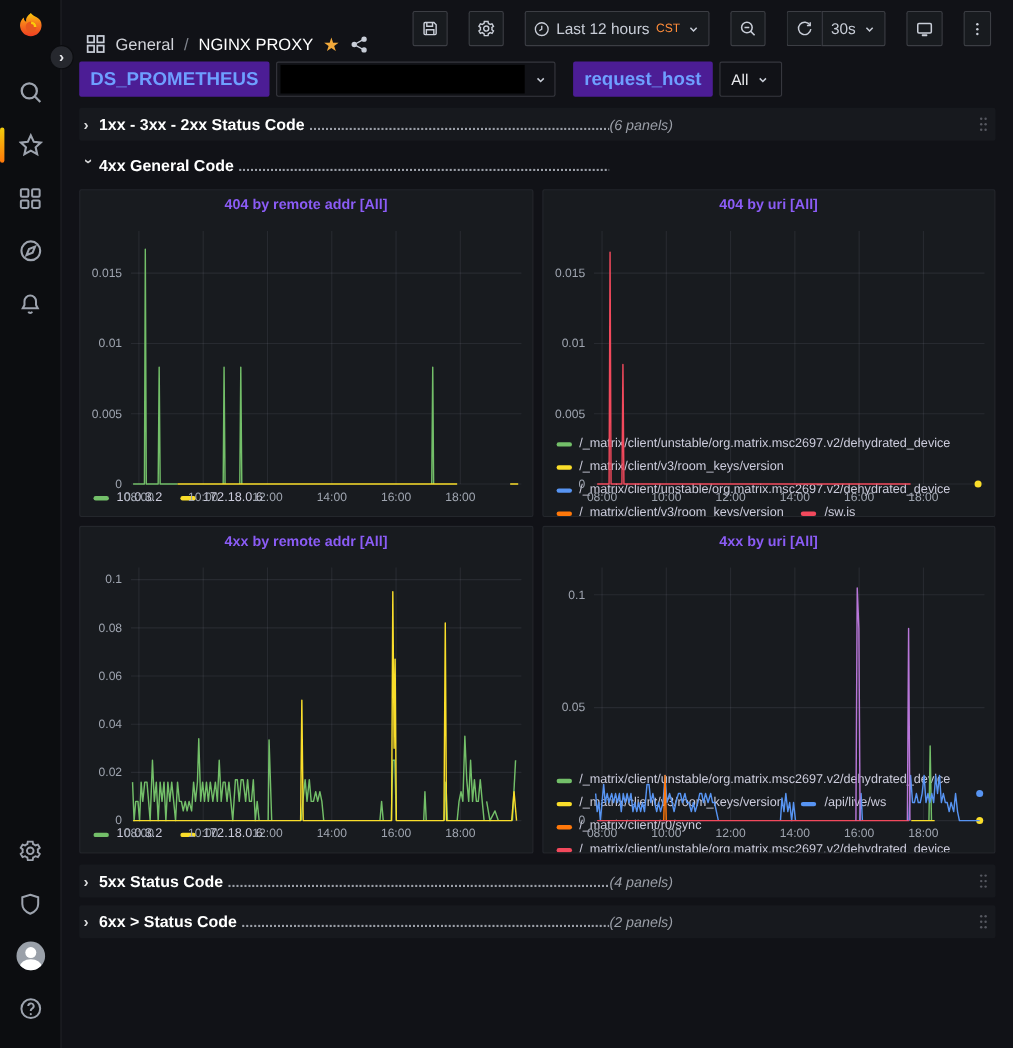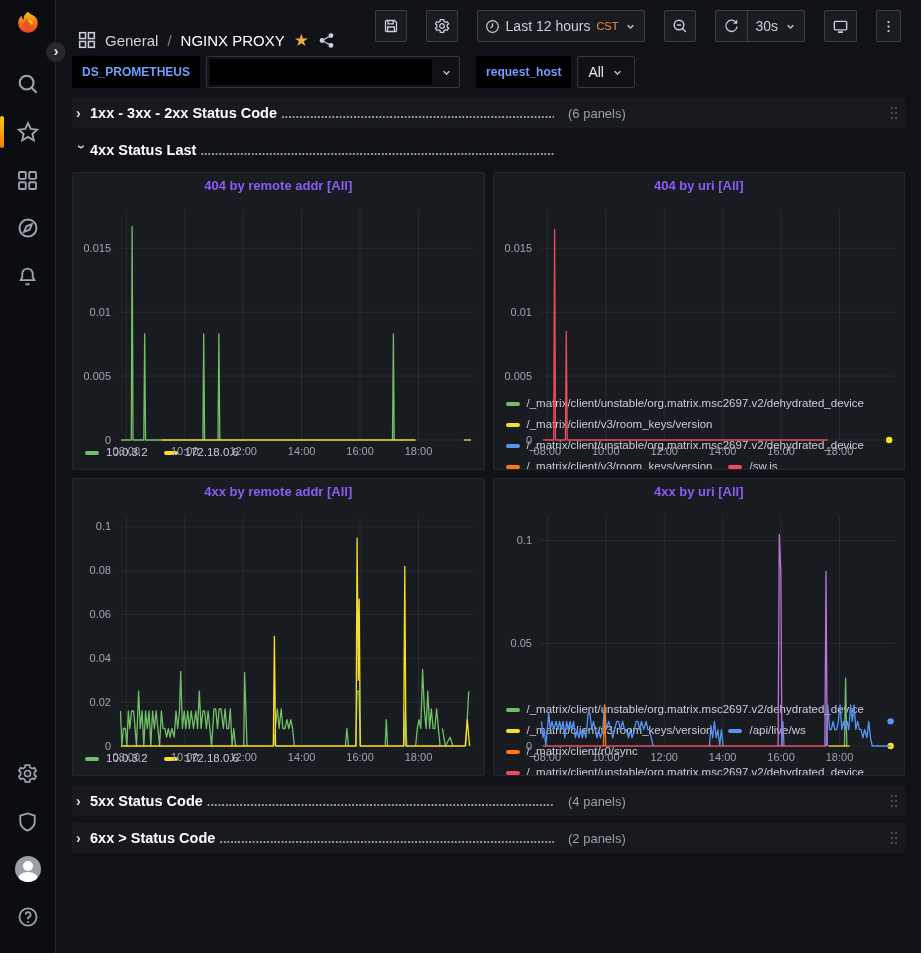--- a/index.html
+++ b/index.html
@@ -38,41 +38,41 @@
     background:#181b1f; border:1px solid rgba(204,204,220,0.20); border-radius:2px; color:#c9ced8;
     font-size:14px; padding:0 7px; cursor:pointer; white-space:nowrap; }
   .tb-btn svg { flex:none; }
   .tb-group { display:flex; align-items:flex-end; }
   .tb-group .tb-btn:first-child { border-top-right-radius:0; border-bottom-right-radius:0; border-right:none; }
   .tb-group .tb-btn:last-child { border-top-left-radius:0; border-bottom-left-radius:0; }
   .tz { color:#ff8c3a; font-size:11px; font-weight:normal; }
   .kebab-btn { min-width:24px; padding:0 4px; }
 
   .submenu { height:40px; display:flex; align-items:center; gap:6px; padding:0 16px; flex:none; }
-  .var-label { height:32px; display:flex; align-items:center; padding:12px 10px; background:#000000;
-    border-radius:2px; color:#6e9fff; font-size:12px; font-weight:bold; cursor:pointer; }
+  .var-label { height:32px; display:flex; align-items:center; padding:12px 10px; background:#4c1d95;
+    border-radius:2px; color:#6e9fff; font-size:17px; font-weight:bold; cursor:pointer; }
   .var-select { height:32px; width:254px; border:1px solid rgba(204,204,220,0.20); border-radius:2px;
     display:flex; align-items:center; background:#111217; cursor:pointer; margin-right:10px; }
   .var-select .redacted { flex:1; height:26px; margin:0 2px 0 3px; background:#000; }
   .var-select svg { margin:0 6px; }
   .var-value { height:32px; border:1px solid rgba(204,204,220,0.20); border-radius:2px; background:#111217;
     display:flex; align-items:center; gap:7px; padding:0 10px; color:#e8e9ec; font-size:14px; cursor:pointer; }
 
   
   .dashboard { flex:1; padding:6px 16px 0; overflow:hidden; }
   .row-header { height:30px; display:flex; align-items:center; margin-bottom:7px; border-radius:2px;
     cursor:pointer; padding:0 6px 0 4px; }
   .row-header.shaded { background:#17191e; }
   .row-left { display:flex; align-items:baseline; width:478px; overflow:hidden; flex:none; }
   .chev { display:inline-block; width:14px; color:#d8d9da; font-size:14px; font-weight:bold; flex:none;
     transform-origin:40% 50%; }
   .chev.down { transform:rotate(90deg); }
   .row-title { font-size:14.5px; font-weight:bold; color:#fff; white-space:nowrap; flex:none; padding-right:4px;}
   .row-dots { flex:1; overflow:hidden; white-space:nowrap; color:#9b9fa8; font-size:13px; font-weight:bold; }
-  .row-count { font-size:13px; color:#9b9fa8; margin-left:14px; }
+  .row-count { font-size:13px; font-style:italic; color:#9b9fa8; }
   .row-handle { margin-left:auto; display:flex; cursor:grab; }
 
   .panel-grid { display:grid; grid-template-columns:1fr 1fr; gap:8px; margin:2px 0 10px; }
   .panel { height:298px; background:#181b1f; border:1px solid rgba(204,204,220,0.07); border-radius:2px;
     display:flex; flex-direction:column; overflow:hidden; padding-top:5px; }
   .panel-title { text-align:center; font-size:13px; font-weight:bold; color:#8b5cf6; height:22px; flex:none; cursor:pointer; }
   .chart { flex:1; min-height:0; position:relative; }
   .chart svg { position:absolute; left:0; top:0; }
   .legend { flex:none; padding:2px 12px 6px; display:flex; flex-wrap:wrap; column-gap:16px;
     line-height:21px; font-size:11.5px; color:#ccccdc; overflow:hidden; }
@@ -284,21 +284,21 @@
               <circle cx="7" cy="8" r="1.1"></circle>
               <circle cx="3" cy="13" r="1.1"></circle>
               <circle cx="7" cy="13" r="1.1"></circle>
             </svg>
         </span>
       </div>
 
       <div class="row-header">
         <div class="row-left">
           <span class="chev down">›</span>
-          <span class="row-title">4xx Status Last</span>
+          <span class="row-title">4xx General Code</span>
           <span class="row-dots">........................................................................................................................................................</span>
         </div>
       </div>
 
       <div class="panel-grid">
         <section class="panel">
           <div class="panel-title">404 by remote addr [All]</div>
           <div class="chart">
               <svg width="411" height="261">
                 <line x1="53.30452674897119" y1="10" x2="53.30452674897119" y2="240" stroke="rgba(204,204,220,0.09)"></line>

